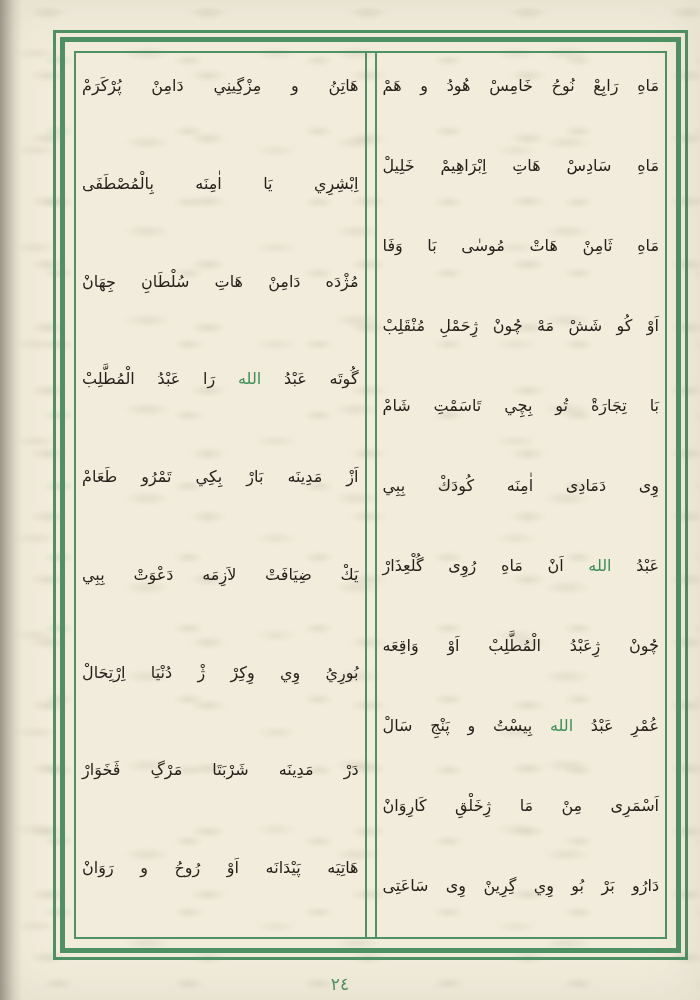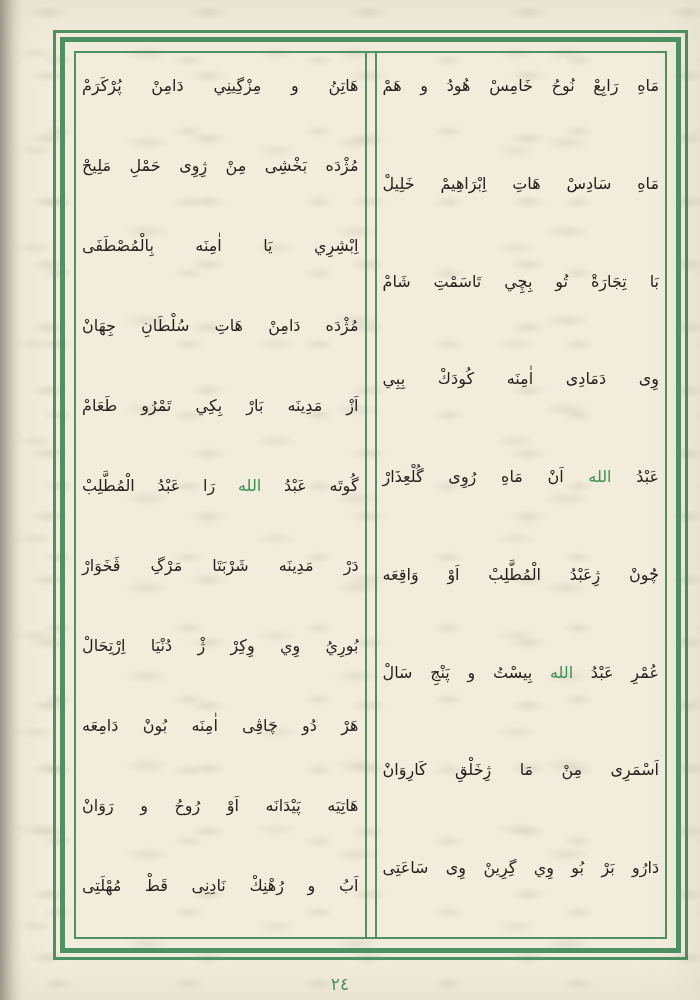--- a/index.html
+++ b/index.html
@@ -110,41 +110,41 @@
   <div class="edge-shadow"></div>
 
   <div class="frame-outer">
     <div class="frame-mid">
       <div class="frame-inner">
         <div class="columns">
 
           <div class="column">
               <div class="line">مَاهِ رَابِعْ نُوحُ خَامِسْ هُودُ و هَمْ</div>
               <div class="line">مَاهِ سَادِسْ هَاتِ اِبْرَاهِيمْ خَلِيلْ</div>
+              <div class="line">مَاهِ ثَامِنْ هَاتْ مُوسٰى بَا وَفَا</div>
+              <div class="line">اَوْ كُو شَشْ مَهْ چُونْ ژِحَمْلِ مُنْقَلِبْ</div>
               <div class="line">بَا تِجَارَةْ تُو بِچِي تَاسَمْتِ شَامْ</div>
               <div class="line">وِى دَمَادِى اٰمِنَه كُودَكْ بِبِي</div>
               <div class="line">عَبْدُ <span class="allah">الله</span> اَنْ مَاهِ رُوِى گُلْعِذَارْ</div>
               <div class="line">چُونْ ژِعَبْدُ الْمُطَّلِبْ اَوْ وَاقِعَه</div>
               <div class="line">عُمْرِ عَبْدُ <span class="allah">الله</span> بِيسْتُ و پَنْجِ سَالْ</div>
               <div class="line">اَسْمَرِى مِنْ مَا ژِخَلْقِ كَارِوَانْ</div>
               <div class="line">دَارُو بَرْ بُو وِي گِرِينْ وِى سَاعَتِى</div>
             </div>
           <div class="divider"></div>
           <div class="column">
               <div class="line">هَاتِنُ و مِزْگِينِي دَامِنْ پُرْكَرَمْ</div>
-              <div class="line">مُژْدَه بَخْشِى مِنْ ژِوِى حَمْلِ مَلِيحْ</div>
               <div class="line">اِبْشِرِي يَا اٰمِنَه بِالْمُصْطَفَى</div>
               <div class="line">مُژْدَه دَامِنْ هَاتِ سُلْطَانِ جِهَانْ</div>
+              <div class="line">گُوتَه عَبْدُ <span class="allah">الله</span> رَا عَبْدُ الْمُطَّلِبْ</div>
               <div class="line">اَزْ مَدِينَه بَارْ بِكِي تَمْرُو طَعَامْ</div>
-              <div class="line">گُوتَه عَبْدُ <span class="allah">الله</span> رَا عَبْدُ الْمُطَّلِبْ</div>
+              <div class="line">يَكْ ضِيَافَتْ لاَزِمَه دَعْوَتْ بِبِي</div>
+              <div class="line">بُورِيُ وِي وِكِرْ ژْ دُنْيَا اِرْتِحَالْ</div>
               <div class="line">دَرْ مَدِينَه شَرْبَتَا مَرْگِ ڤَخَوَارْ</div>
-              <div class="line">بُورِيُ وِي وِكِرْ ژْ دُنْيَا اِرْتِحَالْ</div>
-              <div class="line">هَرْ دُو چَاڤِى اٰمِنَه بُونْ دَامِعَه</div>
               <div class="line">هَاتِيَه پَيْدَانَه اَوْ رُوحُ و رَوَانْ</div>
-              <div class="line">اَبُ و رُهْنِكْ نَادِنِى قَطْ مُهْلَتِى</div>
             </div>
         </div>
       </div>
     </div>
   </div>
 
   <div class="page-number">٢٤</div>
   <div class="vignette"></div>
 </div>
 

